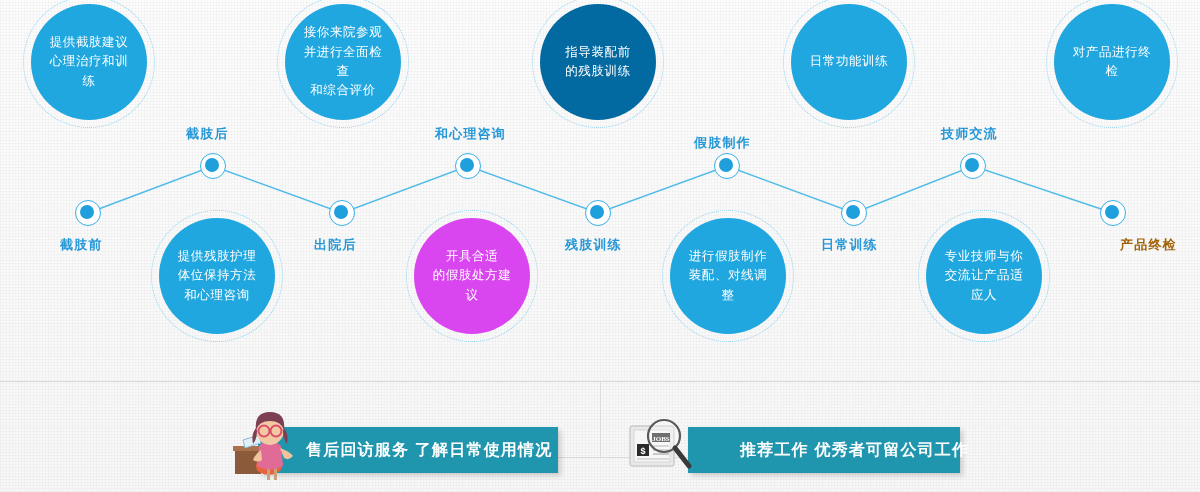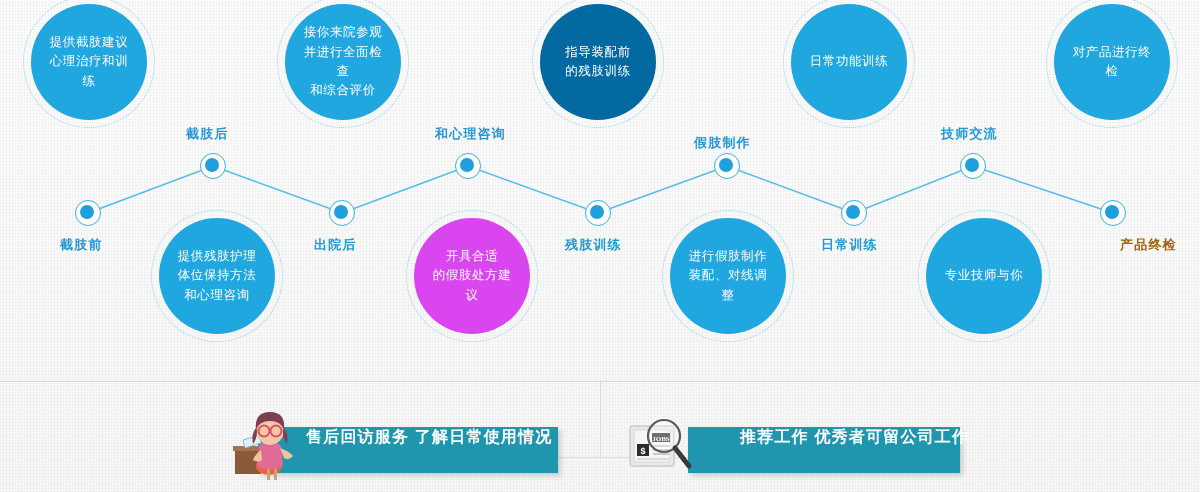--- a/index.html
+++ b/index.html
@@ -73,21 +73,21 @@
   
   .hline{position:absolute;height:1px;background:#d8d8d8;}
   .vline{position:absolute;width:1px;background:#dcdcdc;}
 
   
   .banner{
     position:absolute;
     height:46px;
     background:#1f96ae;
     box-shadow:3px 3px 5px rgba(0,0,0,.16);
-    display:flex;
+    display:flex;align-items:center;
     z-index:5;
   }
   .banner-text{
     color:#ffffff;
     font-size:16px;
     font-weight:bold;
     letter-spacing:1.2px;
     white-space:nowrap;
   }
   .banner-icon{
@@ -154,20 +154,21 @@
       <div class="bubble-ring" style="left: 783px; top: -4px; width: 132px; height: 132px;"></div>
       <div class="bubble" style="left: 791px; top: 4px; width: 116px; height: 116px; background: rgb(32, 167, 223);">
         <span>
           <span style="display:block">日常功能训练</span>
         </span>
       </div>
       <div class="bubble-ring" style="left: 918px; top: 210px; width: 132px; height: 132px;"></div>
       <div class="bubble" style="left: 926px; top: 218px; width: 116px; height: 116px; background: rgb(32, 167, 223); text-align: center;">
         <span>
           <span style="display:block">专业技师与你</span>
+          <span style="display:block">交流让产品适应人</span>
         </span>
       </div>
       <div class="bubble-ring" style="left: 1046px; top: -4px; width: 132px; height: 132px;"></div>
       <div class="bubble" style="left: 1054px; top: 4px; width: 116px; height: 116px; background: rgb(32, 167, 223);">
         <span>
           <span style="display:block">对产品进行终检</span>
         </span>
       </div>
     </div>
 

